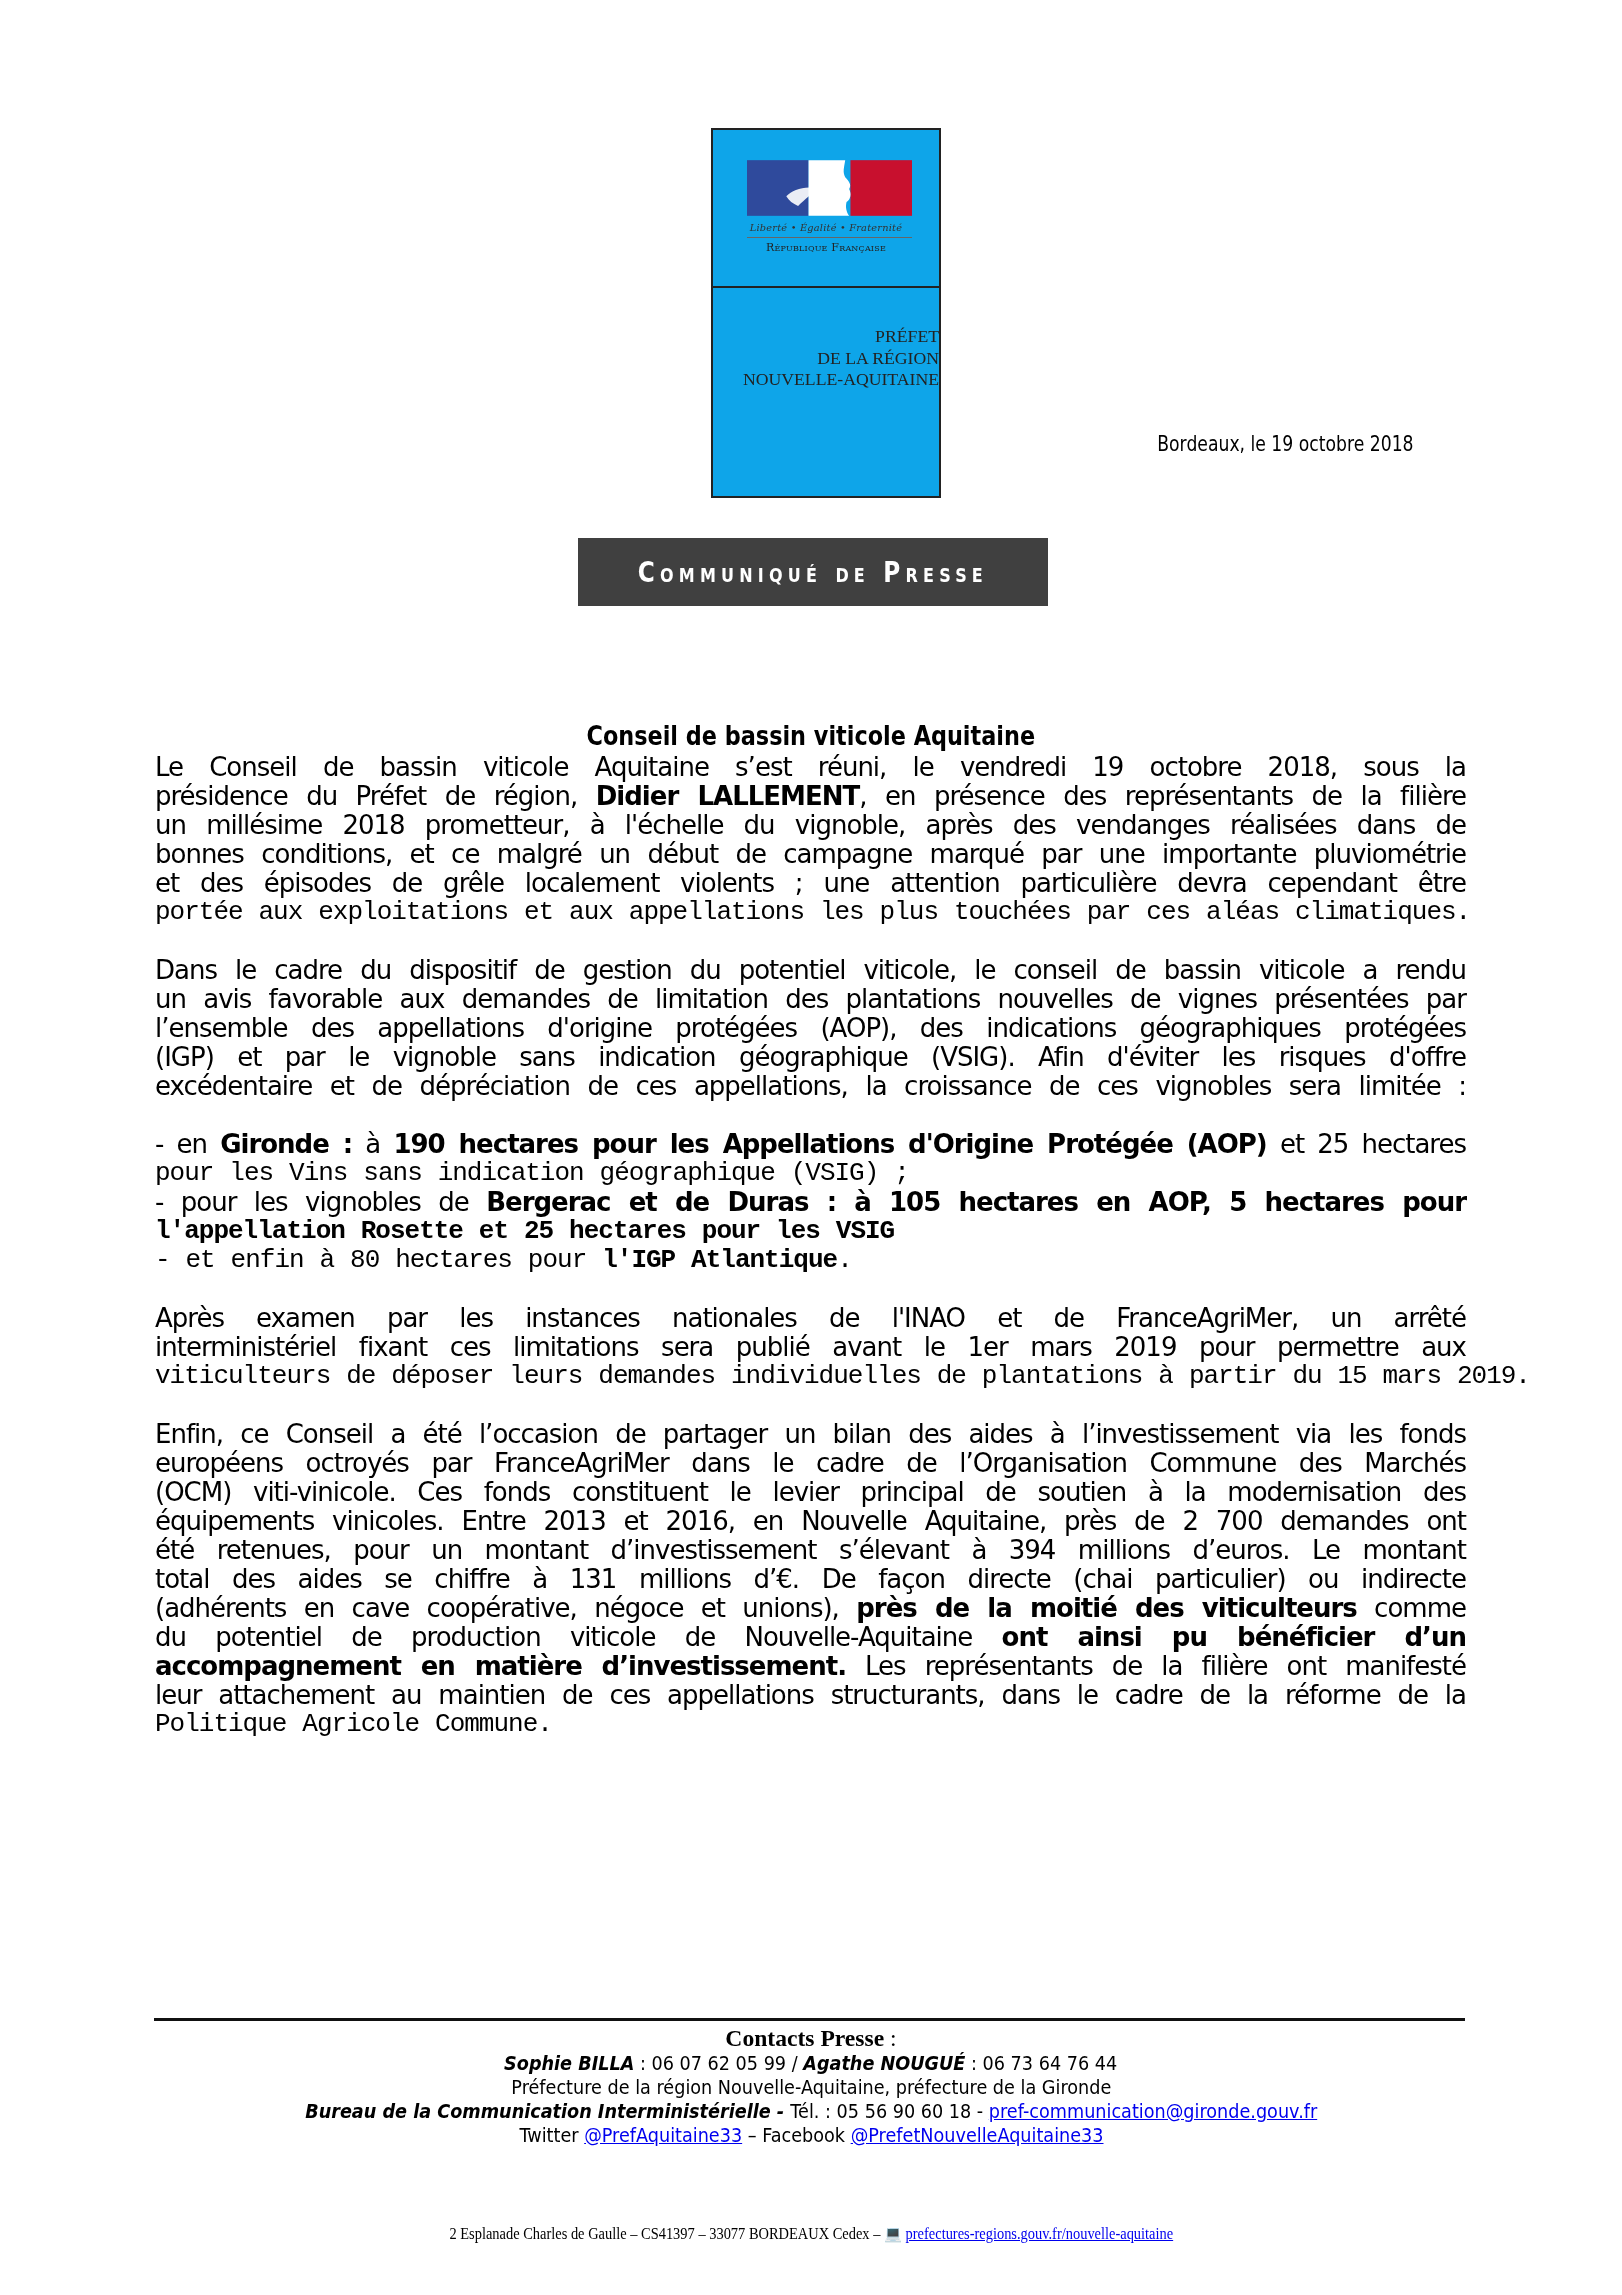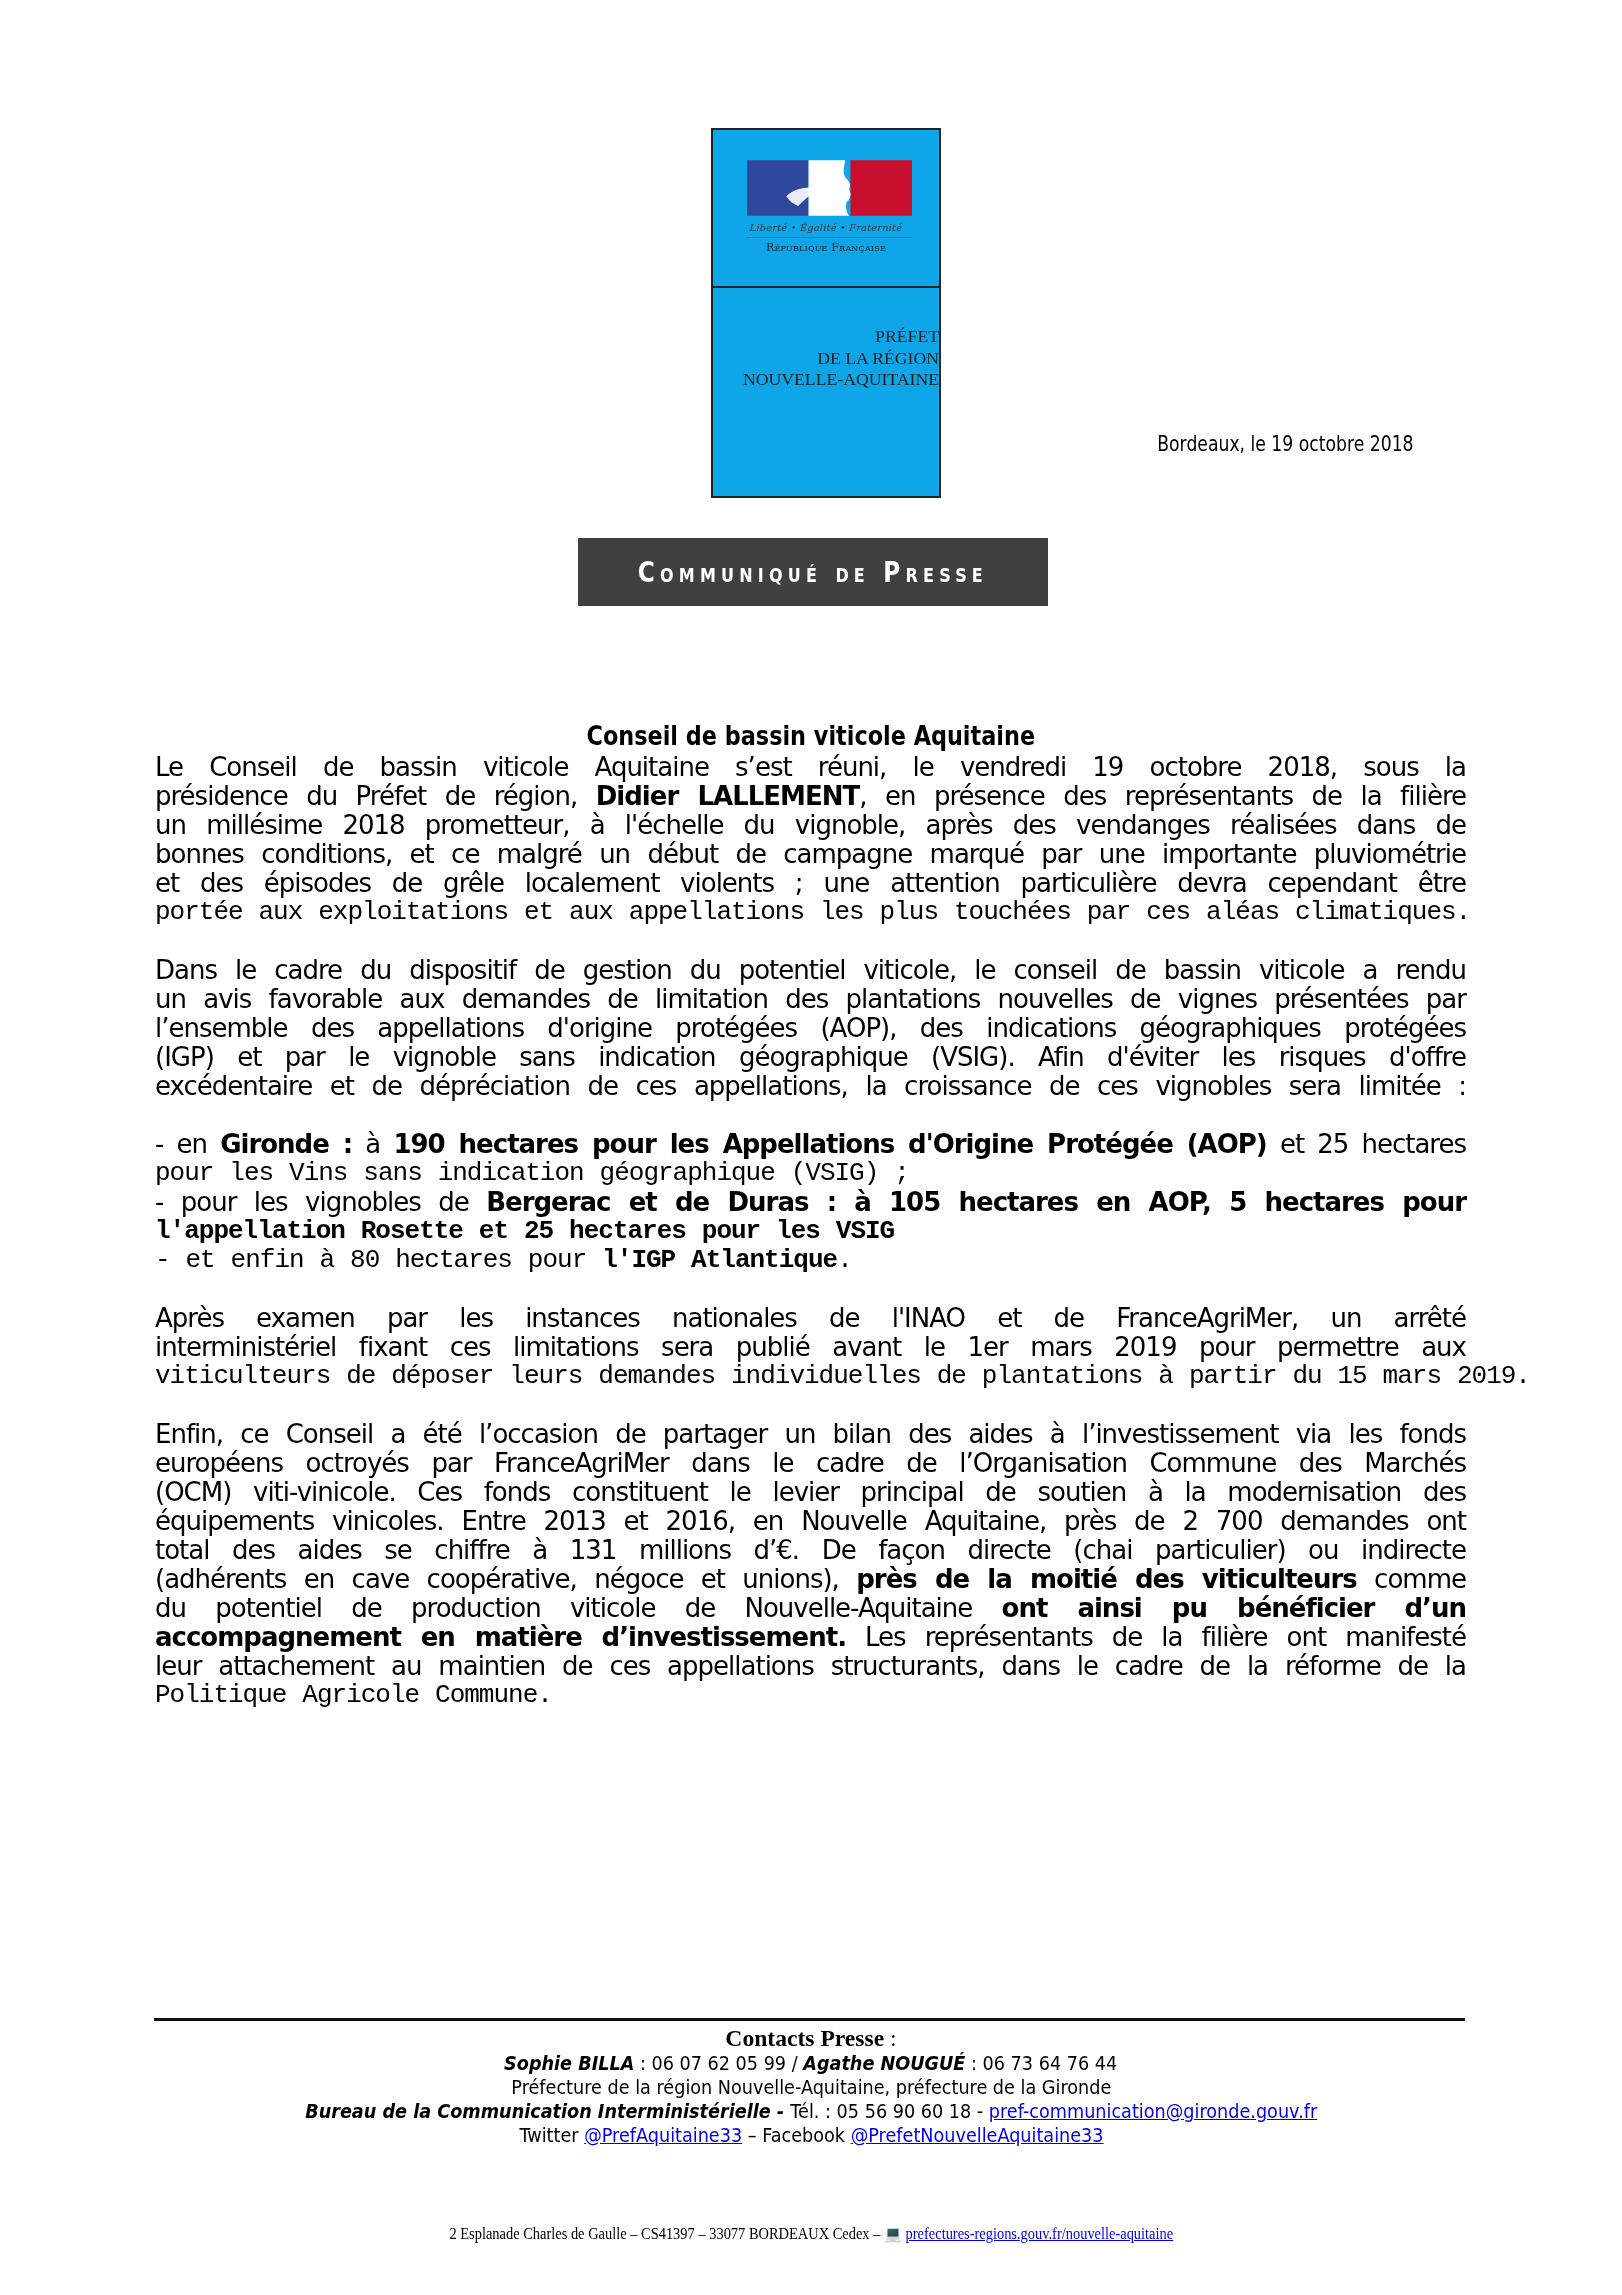--- a/index.html
+++ b/index.html
@@ -111,20 +111,21 @@
     <span class="line">Après examen par les instances nationales de l'INAO et de FranceAgriMer, un arrêté</span>
     <span class="line">interministériel fixant ces limitations sera publié avant le 1er mars 2019 pour permettre aux</span>
     <span class="line last">viticulteurs de déposer leurs demandes individuelles de plantations à partir du 15 mars 2019.</span>
   </p>
   <div class="gap"></div>
   <p>
     <span class="line">Enfin, ce Conseil a été l’occasion de partager un bilan des aides à l’investissement via les fonds</span>
     <span class="line">européens octroyés par FranceAgriMer dans le cadre de l’Organisation Commune des Marchés</span>
     <span class="line">(OCM) viti-vinicole. Ces fonds constituent le levier principal de soutien à la modernisation des</span>
     <span class="line">équipements vinicoles. Entre 2013 et 2016, en Nouvelle Aquitaine, près de 2 700 demandes ont</span>
+    <span class="line">été retenues, pour un montant d’investissement s’élevant à 394 millions d’euros. Le montant</span>
     <span class="line">total des aides se chiffre à 131 millions d’€. De façon directe (chai particulier) ou indirecte</span>
     <span class="line"><span>(adhérents en cave coopérative, négoce et unions), </span><b>près de la moitié des viticulteurs</b><span> comme</span></span>
     <span class="line"><span>du potentiel de production viticole de Nouvelle-Aquitaine </span><b>ont ainsi pu bénéficier d’un</b></span>
     <span class="line"><b>accompagnement en matière d’investissement.</b><span> Les représentants de la filière ont manifesté</span></span>
     <span class="line">leur attachement au maintien de ces appellations structurants, dans le cadre de la réforme de la</span>
     <span class="line last">Politique Agricole Commune.</span>
   </p>
 </div>
 
 <div id="sep" class="abs"></div>

